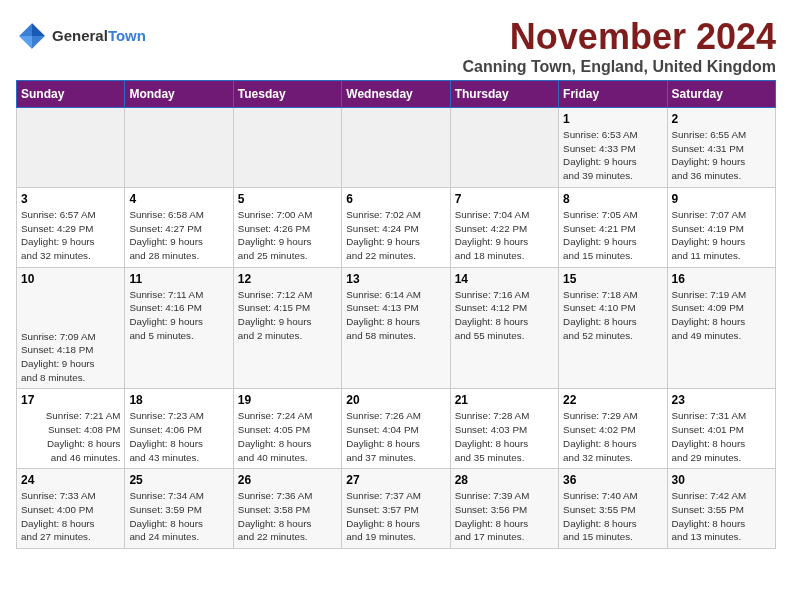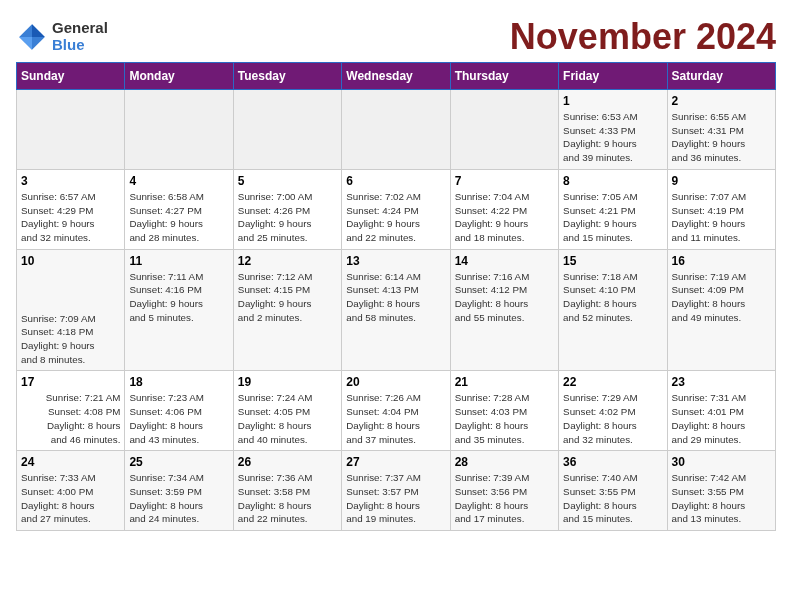--- a/index.html
+++ b/index.html
@@ -16,21 +16,21 @@
       justify-content: space-between;
       margin-bottom: 4px;
     }
     .logo {
       display: flex;
       align-items: center;
       margin-top: 4px;
     }
     .logo-text {
       display: flex;
-      flex-direction: column;
+      flex-direction: row;
       line-height: 1.1;
     }
     .logo-general {
       font-size: 15px;
       font-weight: bold;
       color: #333;
     }
     .logo-blue {
       font-size: 15px;
       font-weight: bold;
@@ -101,25 +101,26 @@
 
 <div class="header-section">
   <div class="logo">
     <svg class="logo-icon" viewBox="0 0 40 40">
       <polygon points="20,4 36,20 20,36 4,20" fill="#3a7fd5"></polygon>
       <polygon points="20,4 36,20 20,20" fill="#1a5ab5"></polygon>
       <polygon points="4,20 20,20 20,36" fill="#5a9ff0"></polygon>
     </svg>
     <div class="logo-text">
       <span class="logo-general">General</span>
-      <span class="logo-blue">Blue</span>
+      <span class="logo-blue">Town</span>
     </div>
   </div>
   <div class="title-section">
     <div class="month-title">November 2024</div>
+    <div class="location-title">Canning Town, England, United Kingdom</div>
   </div>
 </div>
 
 <table>
   <thead>
     <tr>
     <th>Sunday</th>
         <th>Monday</th>
         <th>Tuesday</th>
         <th>Wednesday</th>

